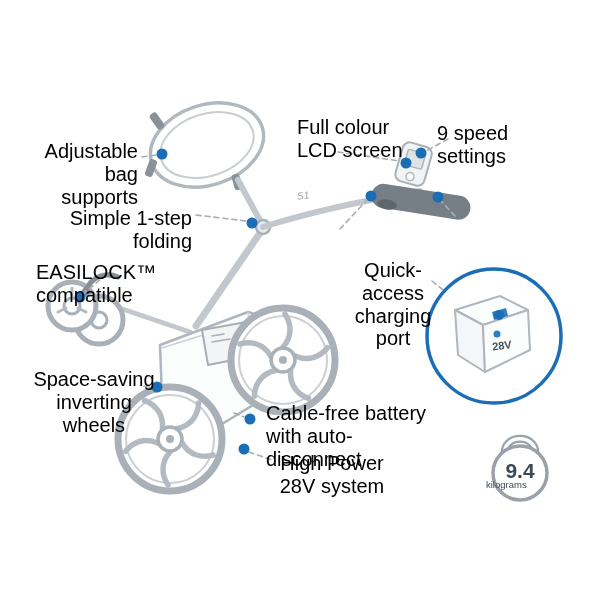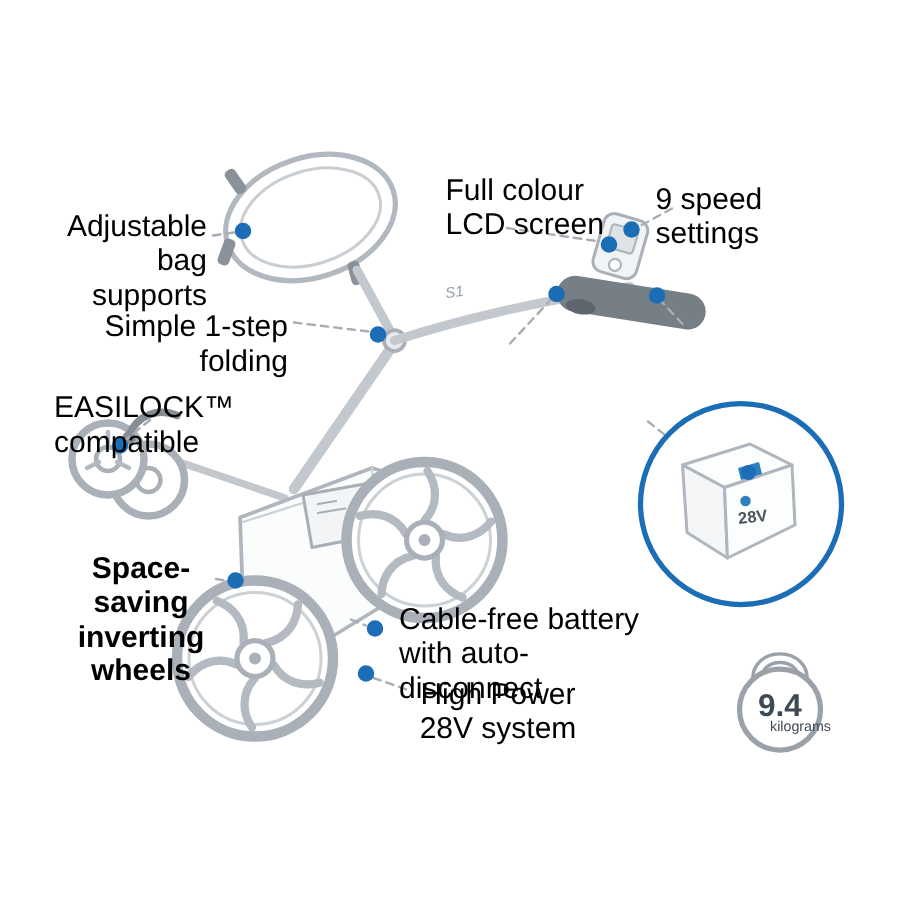--- a/index.html
+++ b/index.html
@@ -25,21 +25,21 @@
     position:absolute;left:492px;top:338px;width:40px;
     font-size:11px;font-weight:bold;color:#4a555f;text-align:left;
     transform:rotate(-7deg);
   }
   .weight-value{
     position:absolute;left:492px;top:459px;width:56px;
     font-size:21px;font-weight:bold;color:#3d4a55;text-align:center;
   }
   .weight-unit{
     position:absolute;left:486px;top:479px;width:68px;
-    font-size:9.5px;color:#3d4a55;text-align:right;
+    font-size:9.5px;color:#3d4a55;text-align:left;
   }
 </style>
 </head>
 <body>
 
 <div class="canvas">
 
   <svg width="600" height="600" viewBox="0 0 600 600">
 
     <g stroke-linecap="round" stroke-linejoin="round">
@@ -177,22 +177,24 @@
 LCD screen</div>
 
   <div class="label" style="left:437px; top:122px; width:130px;">9 speed settings</div>
 
   <div class="label ta-r" style="left:32px; top:207px; width:160px;text-align:right;">Simple 1-step folding</div>
 
 
 
   <div class="label" style="left:36px; top:261px; width:200px;">EASILOCK™ compatible</div>
 
-
-  <div class="label ta-c" style="left:33px; top:368px; width:122px;font-weight:bold;">Space-saving
+  <div class="label ta-c" style="left:337px; top:259px; width:112px;">Quick-access
+charging port</div>
+
+  <div class="label ta-c" style="left:33px; top:368px; width:122px;">Space-saving
 inverting wheels</div>
 
   <div class="label" style="left:266px; top:402px; width:170px;">Cable-free battery
 with auto-disconnect</div>
 
   <div class="label" style="left:277px; top:452px; width:110px;text-align:center;">High Power
 28V system</div>
 
   <div class="model-label">S1</div>
 

